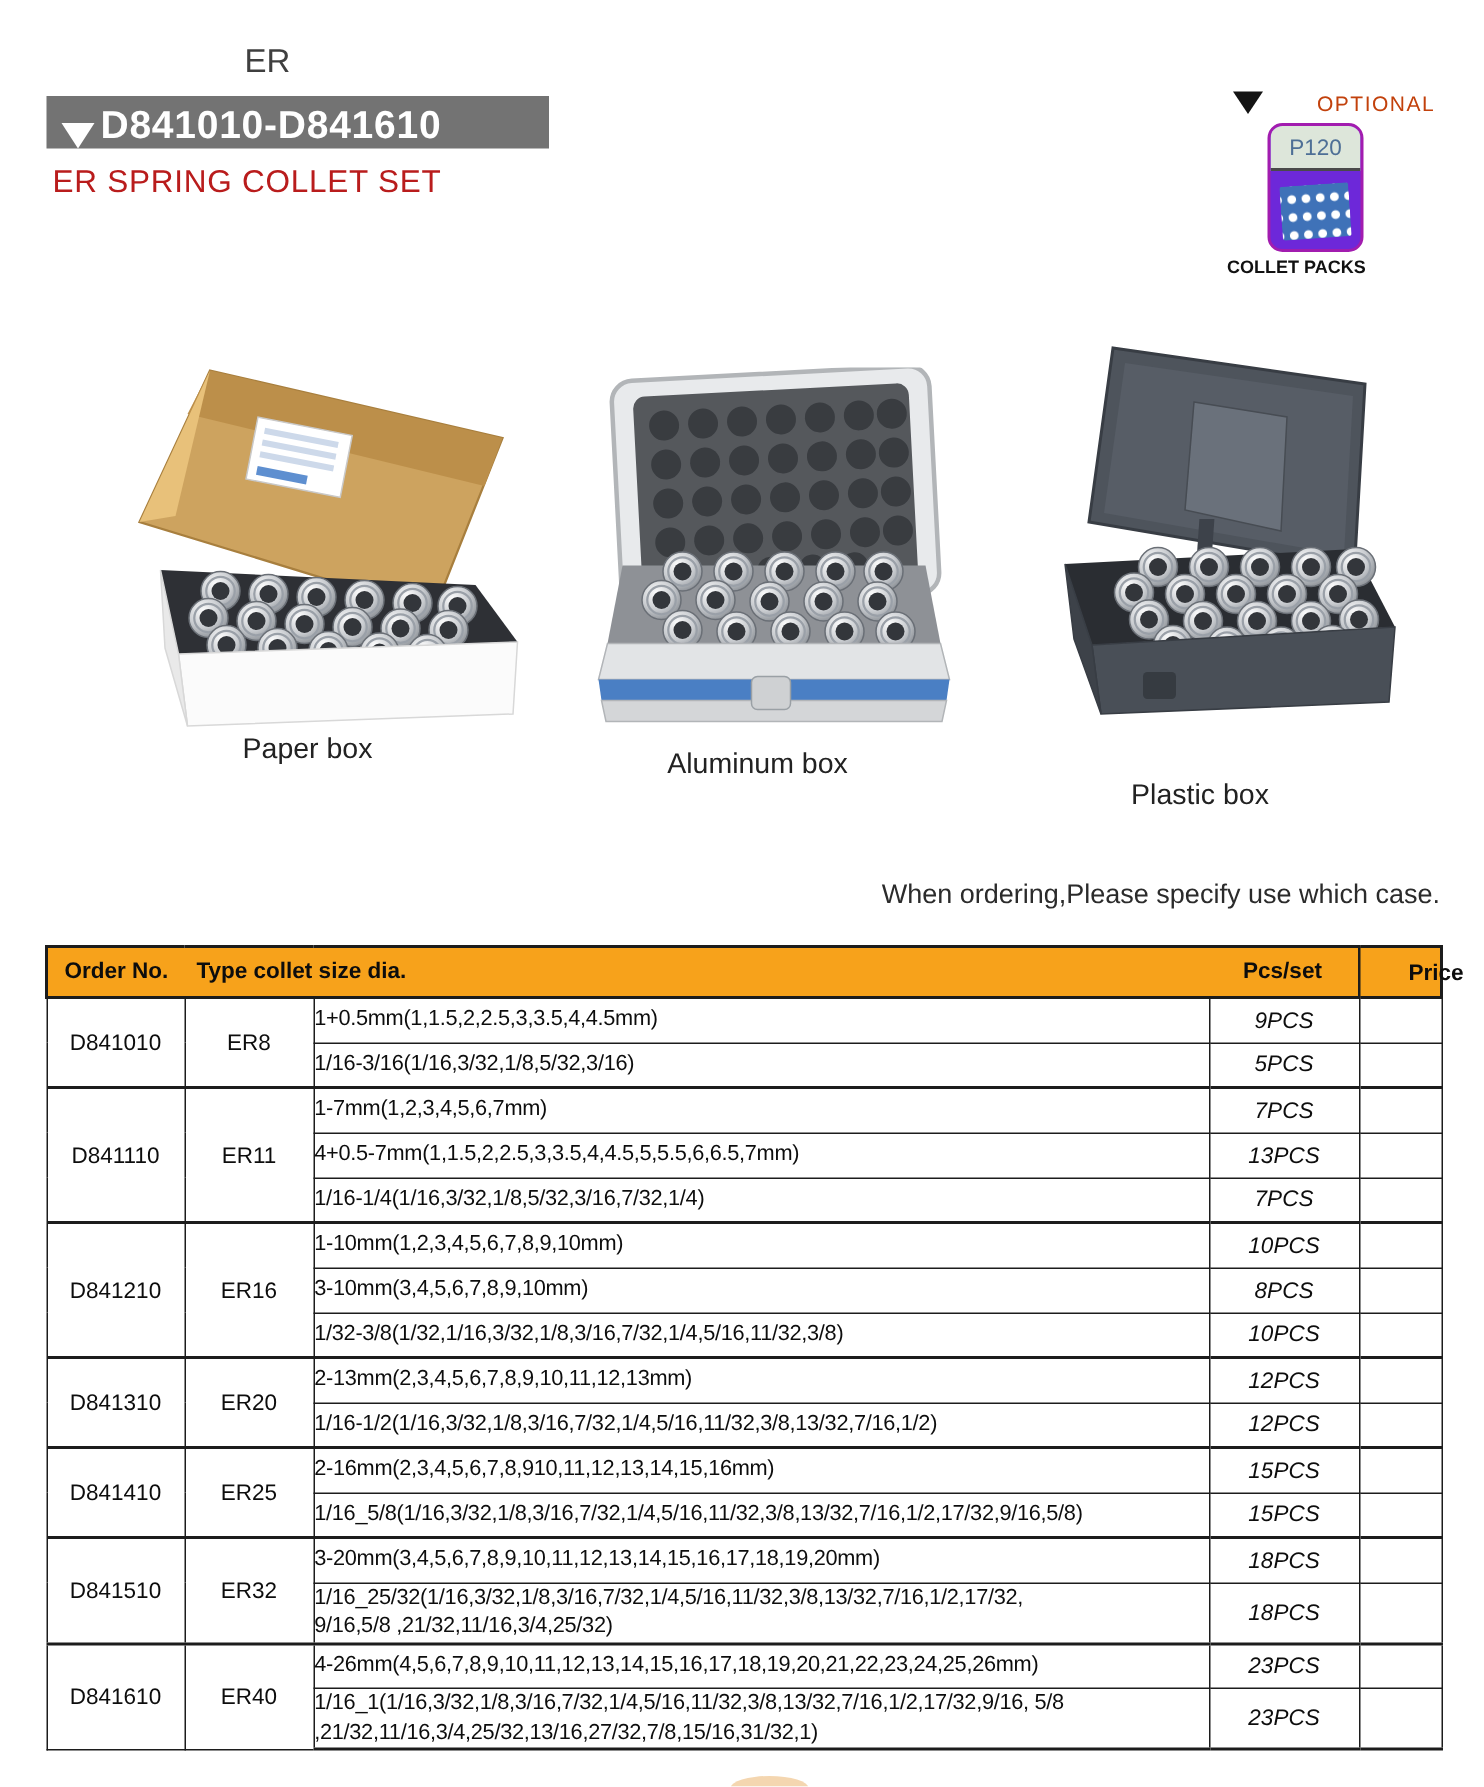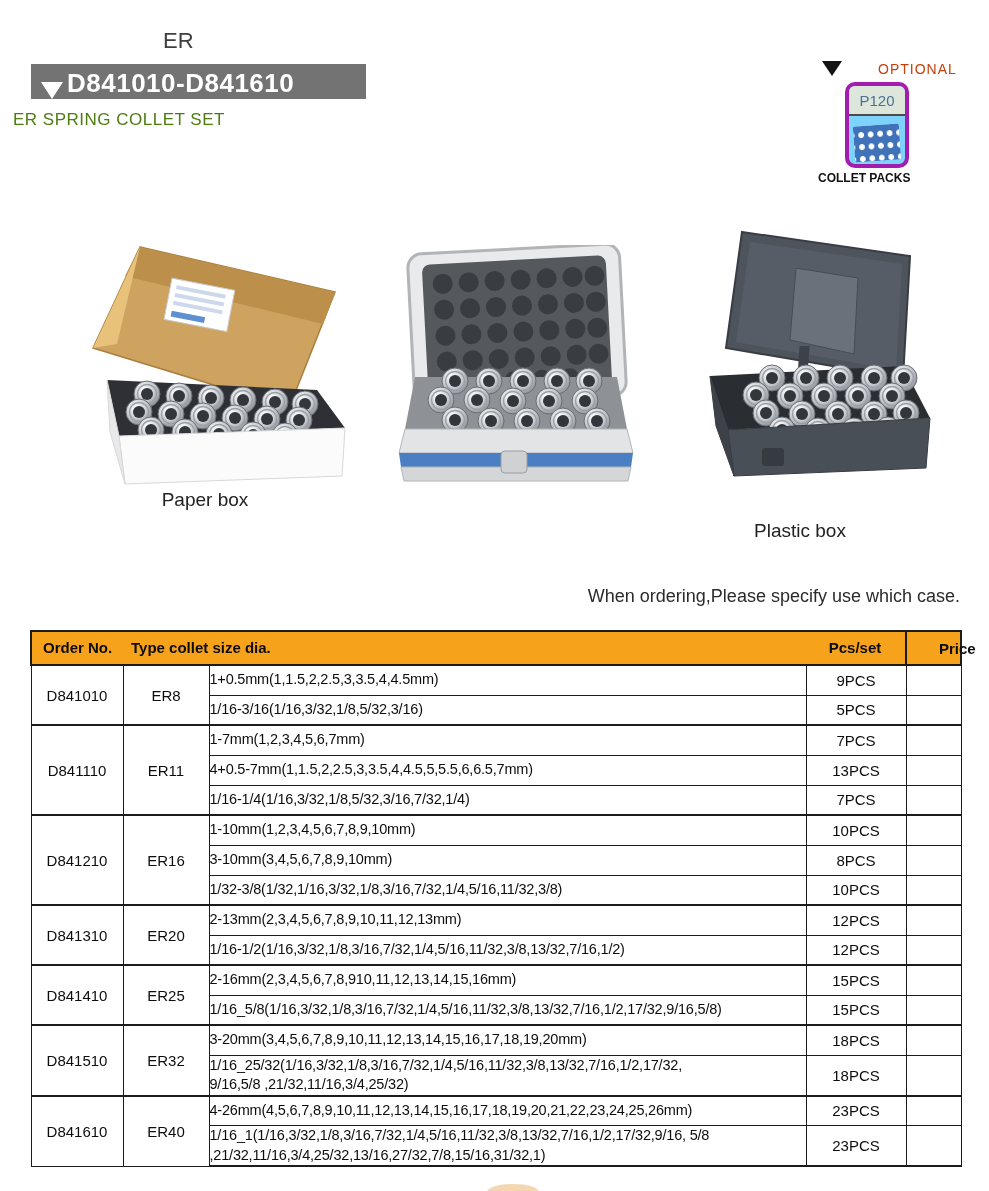--- a/index.html
+++ b/index.html
@@ -6,28 +6,28 @@
   #page{position:relative;width:989px;height:1191px;background:#fff;overflow:hidden;
         font-family:"Liberation Sans","DejaVu Sans",sans-serif;color:#1a1a1a;}
 
   
   .er-series{position:absolute;left:163px;top:28px;font-size:22px;color:#3f3f3f;}
   .banner{position:absolute;left:31px;top:64px;width:335px;height:35px;background:#737373;
           display:flex;align-items:flex-end;padding-left:10px;box-sizing:border-box;}
   .banner .tri{width:0;height:0;border-left:11px solid transparent;border-right:11px solid transparent;
                border-top:17px solid #fff;margin-right:4px;}
   .banner .code{color:#fff;font-weight:bold;font-size:26px;letter-spacing:0.5px;}
-  .subtitle{position:absolute;left:13px;top:110px;font-size:17px;color:#4d7c0f;letter-spacing:0.5px;}
+  .subtitle{position:absolute;left:35px;top:110px;font-size:21px;color:#b91c1c;letter-spacing:0.5px;}
 
   
   .opt-tri{position:absolute;left:822px;top:61px;width:0;height:0;
            border-left:10px solid transparent;border-right:10px solid transparent;border-top:15px solid #141414;}
   .opt-label{position:absolute;left:878px;top:61px;font-size:14px;color:#c2410c;letter-spacing:1px;}
-  .pack-card{position:absolute;left:845px;top:82px;width:64px;height:86px;border:4px solid #a21caf;
-             border-radius:10px;background:#7dd3fc;box-sizing:border-box;overflow:hidden;}
+  .pack-card{position:absolute;left:845px;top:82px;width:64px;height:86px;border:2px solid #a21caf;
+             border-radius:10px;background:#6d28d9;box-sizing:border-box;overflow:hidden;}
   .pack-top{height:28px;background:#dde6da;border-bottom:2px solid #4a4a4a;display:flex;
             align-items:center;justify-content:center;font-size:15px;color:#4e6f96;}
   .pack-dots{width:46px;height:36px;margin:9px auto 0;background-color:#3f72b8;transform:rotate(-4deg);
              border-radius:2px;
              background-image:radial-gradient(circle,#fff 2.6px,rgba(255,255,255,0) 3.2px);
              background-size:9.5px 12px;background-position:3px 3px;}
   .pack-caption{position:absolute;left:818px;top:171px;width:120px;text-align:left;
                 font-size:12px;font-weight:bold;color:#111;}
 
   
@@ -46,21 +46,21 @@
   th.h-main{position:relative;}
   th.h-main .h-order{position:absolute;left:11px;top:7px;}
   th.h-main .h-type{position:absolute;left:99px;top:7px;}
   th.h-main .h-pcs{position:absolute;right:0;width:100px;text-align:center;top:7px;}
   th.h-price{text-align:center;}
   tr.row{height:30px;}
   tr.group-start td{border-top:2px solid #1c1c1c;}
   td.c-order,td.c-type{text-align:center;border-left:2px solid #1c1c1c;}
   td.c-order{border-left:2px solid #1c1c1c;}
   td.c-size{padding:2px 4px 2px 6px;font-size:14.5px;letter-spacing:-0.2px;line-height:1.35;}
-  td.c-pcs{text-align:center;}
+  td.c-pcs{text-align:center;font-style:italic;}
   td.c-price{border-right:2px solid #1c1c1c;border-left:2px solid #1c1c1c;}
   table.products tbody tr:last-child td{border-bottom:2px solid #1c1c1c;}
 
   
   .page-dot{position:absolute;left:487px;top:1184px;width:52px;height:16px;border-radius:50%;
             background:#f2cfa2;opacity:.85;}
 </style>
 </head>
 <body>
 
@@ -192,20 +192,21 @@
           <use href="#collet" x="152" y="176"></use>
           <use href="#collet" x="188" y="176"></use>
           <use href="#collet" x="222" y="176"></use>
       </g>
       <polygon points="30,184 252,184 258,208 24,208" fill="#e2e4e6" stroke="#b2b5b8"></polygon>
       <polygon points="24,208 258,208 256,222 26,222" fill="#4a7fc4"></polygon>
       <polygon points="26,222 256,222 253,236 29,236" fill="#d4d6d8" stroke="#b2b5b8"></polygon>
       <rect x="126" y="206" width="26" height="22" rx="4" fill="#cfd1d3" stroke="#9aa0a5"></rect>
     </svg>
   </div>
+  <div class="caption" style="left:395px;top:499px;">Aluminum box</div>
 
   <div class="img-wrap" style="left:670px;top:226px;">
     <svg width="285" height="262" viewBox="0 0 285 262">
       <polygon points="72,6 240,30 233,152 56,122" fill="#4e545c" stroke="#383d44" stroke-width="2"></polygon>
       <polygon points="80,16 232,38 226,144 66,116" fill="#575d66"></polygon>
       <polygon points="126,42 188,52 184,128 120,114" fill="#6a717b" stroke="#474c53"></polygon>
       <rect x="138" y="120" width="10" height="30" fill="#3d424a" transform="skewX(-4)"></rect>
       <polygon points="40,150 233,140 260,192 58,204" fill="#2a2d32"></polygon>
       <g>
         <use href="#collet" x="102" y="152"></use>

